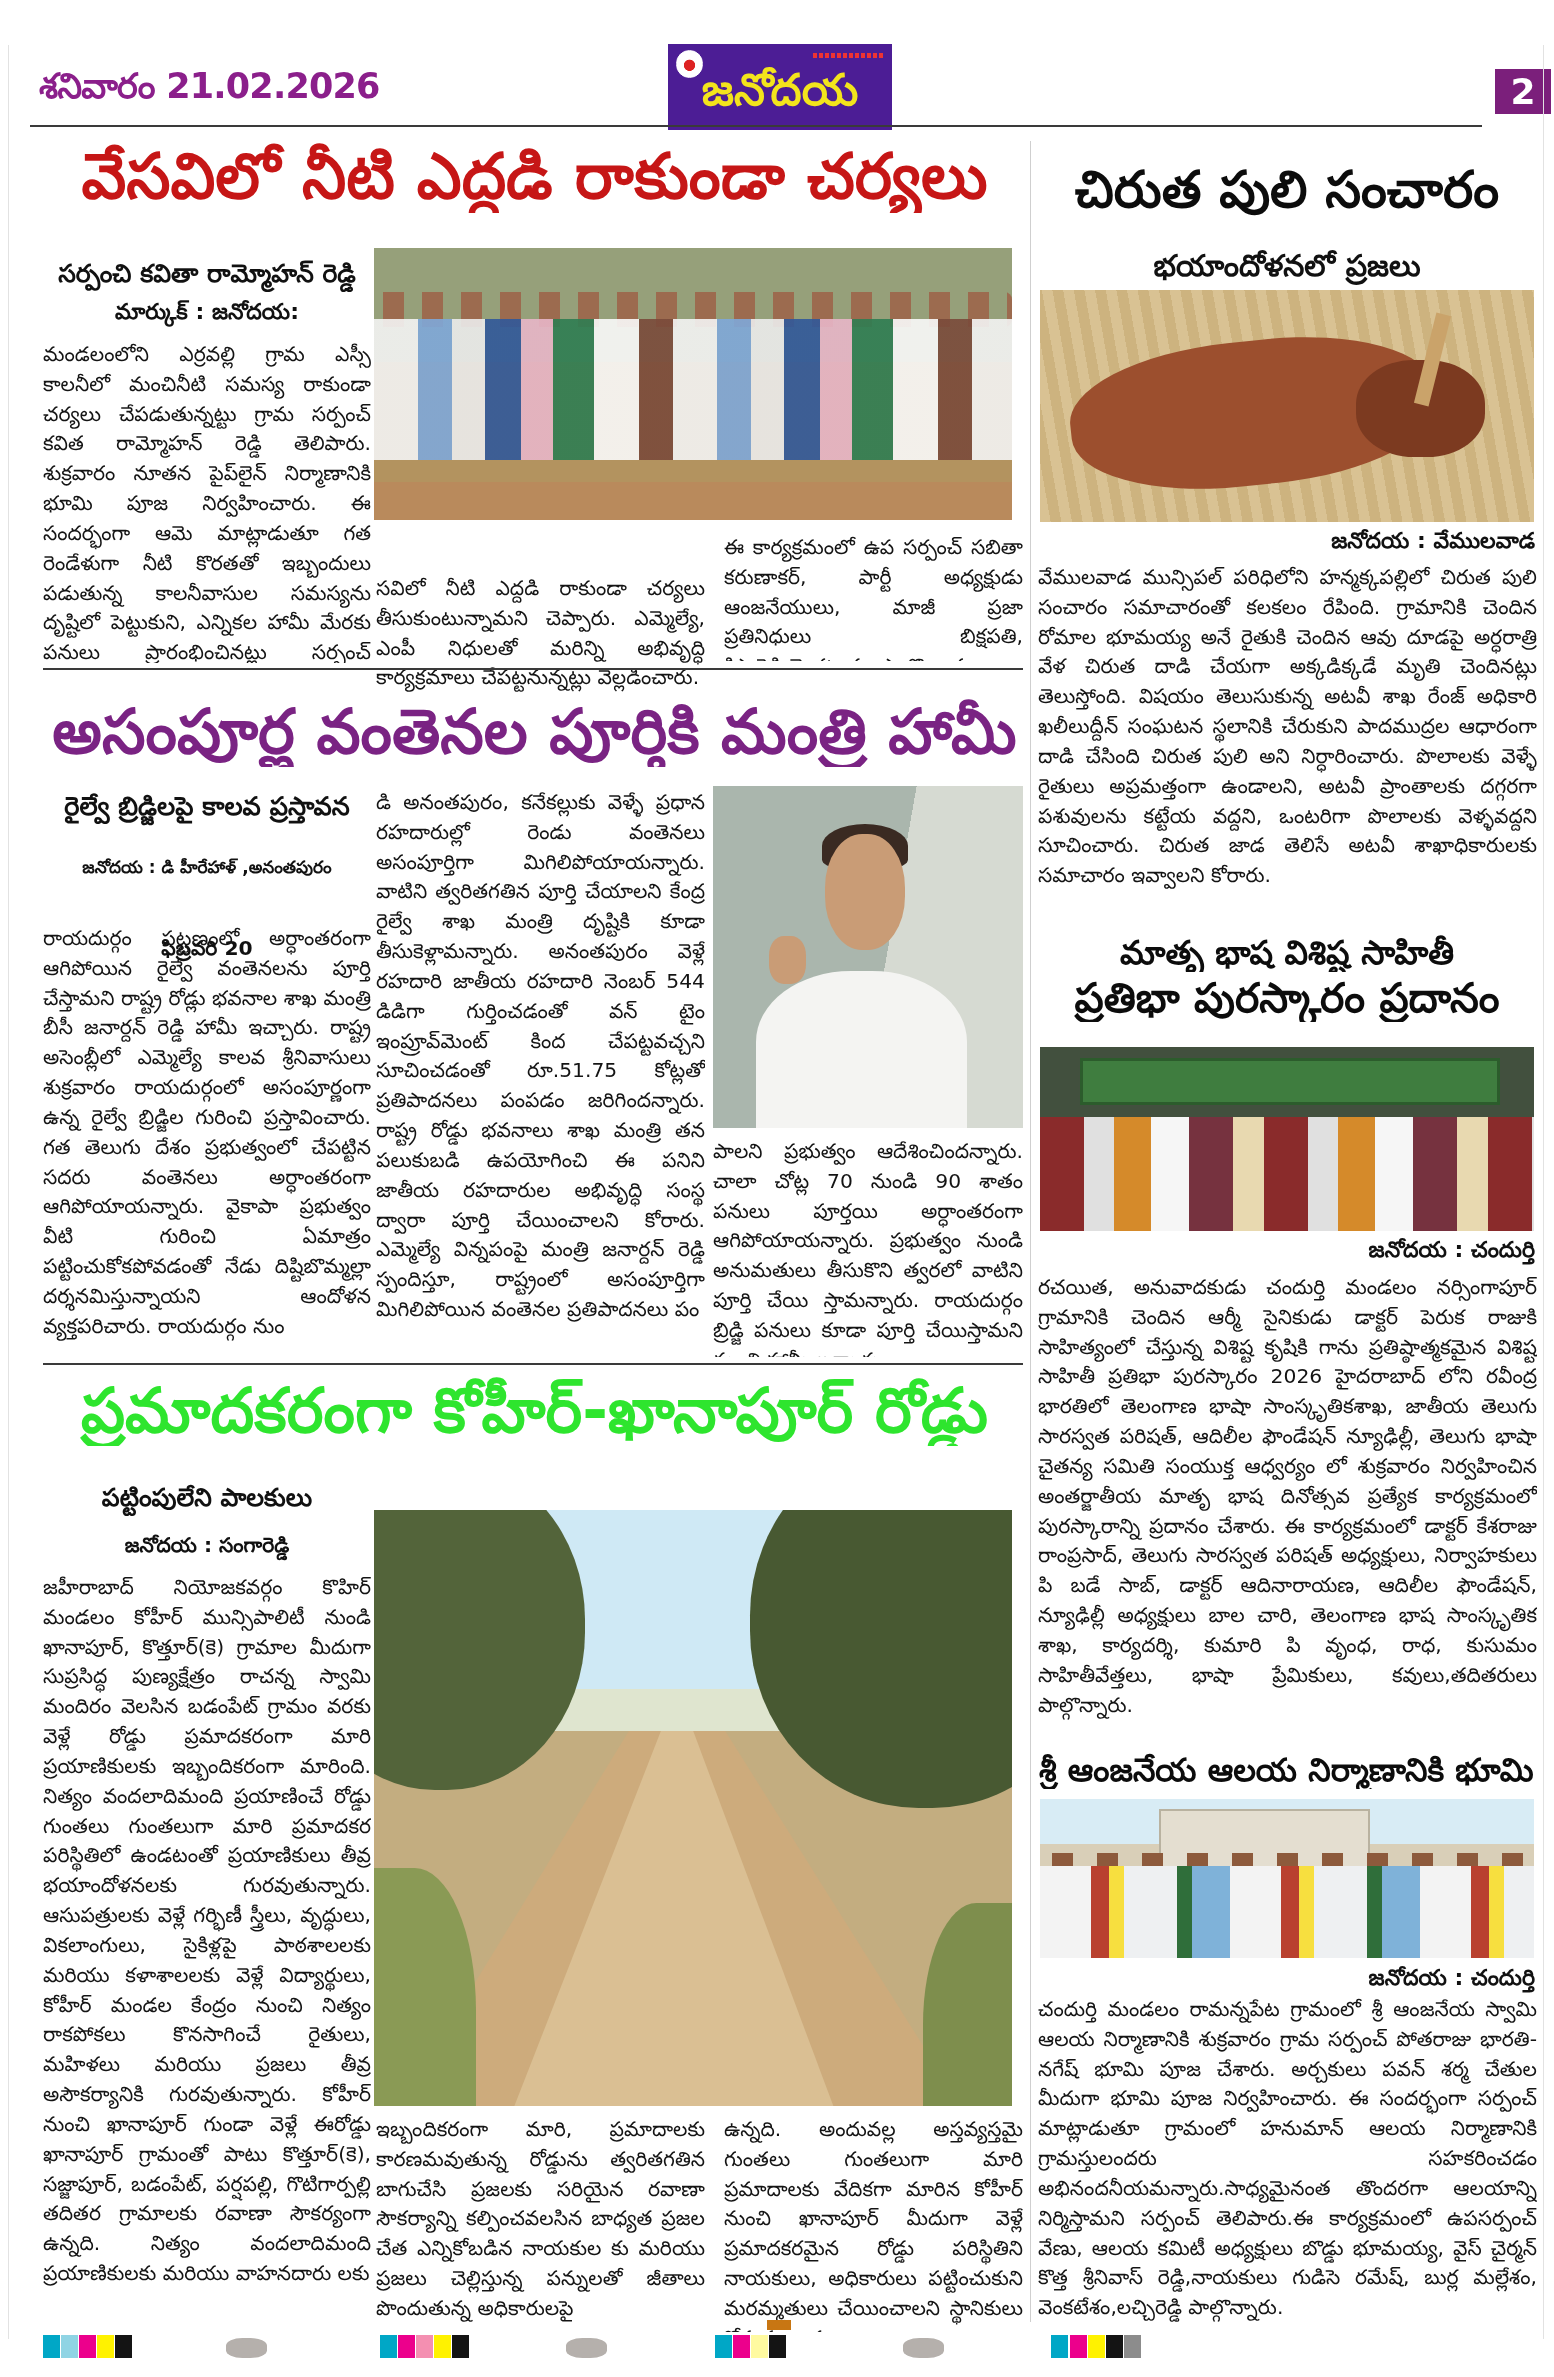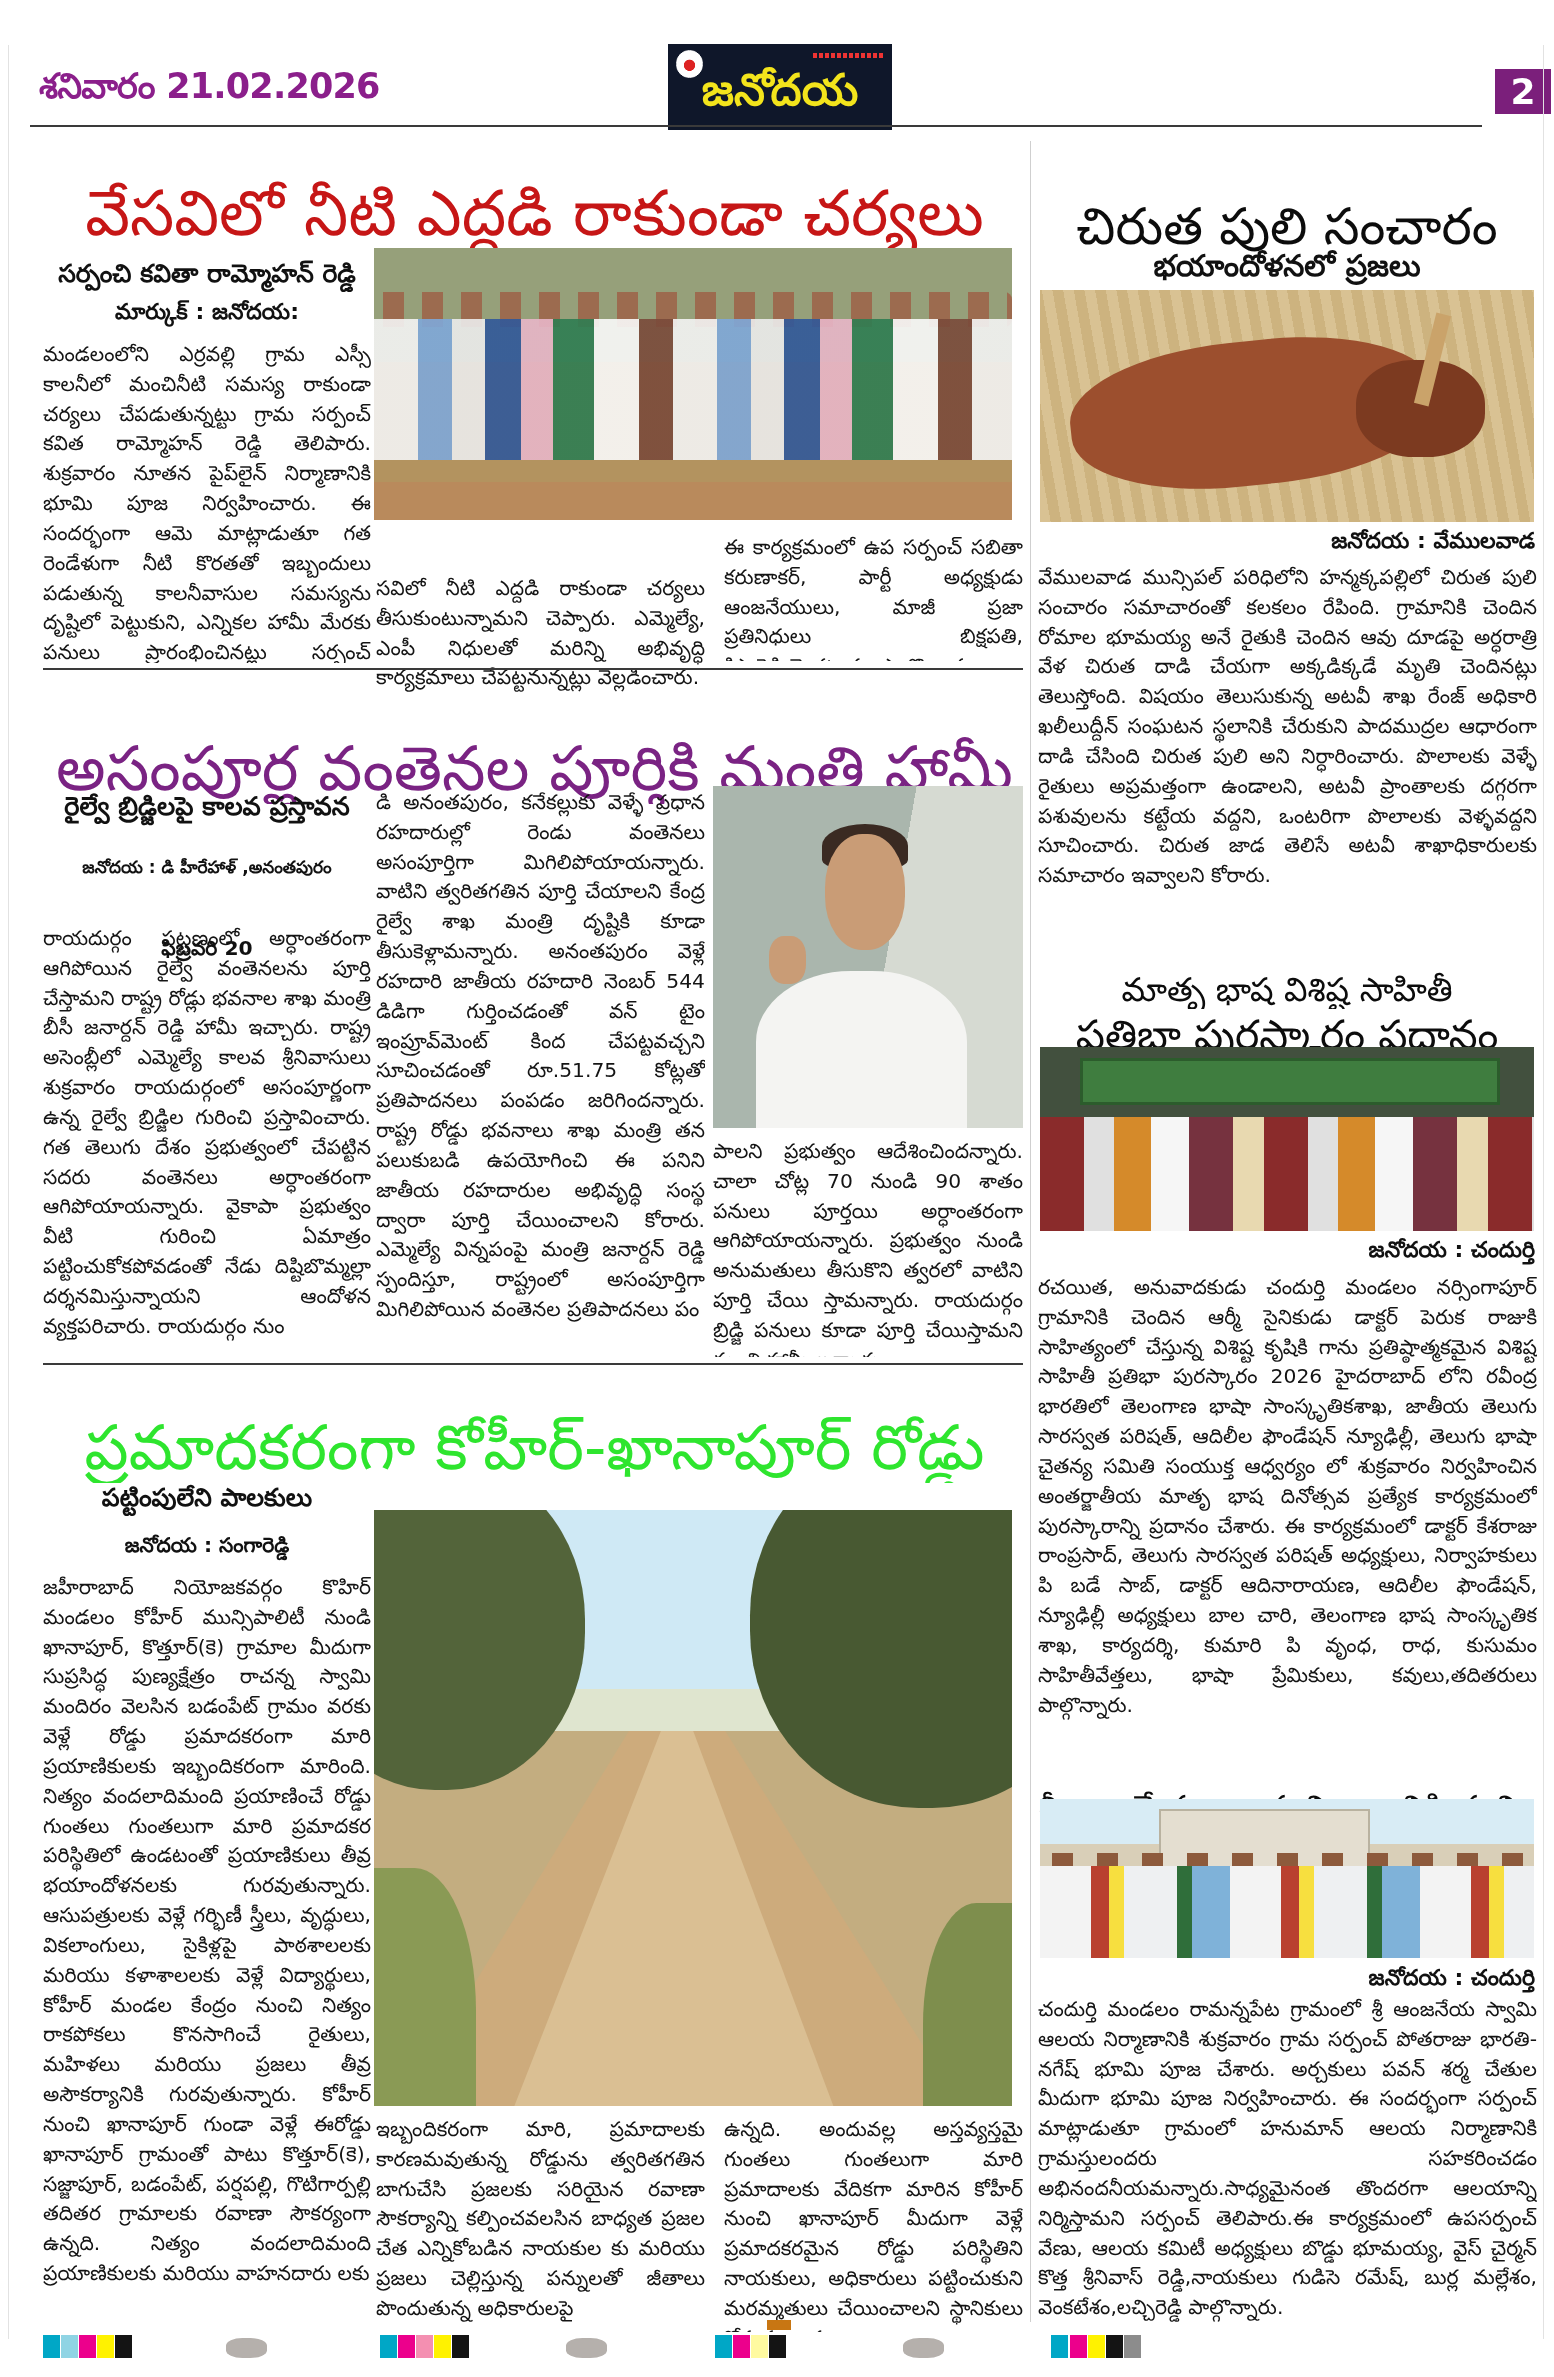--- a/index.html
+++ b/index.html
@@ -1,29 +1,29 @@
 <!DOCTYPE html>
 <html style="font-size:12px"><head>
 <meta charset="utf-8">
 <style>
   html,body{margin:0;padding:0;background:#ffffff;}
   #page{position:relative;width:1555px;height:2377px;background:#ffffff;overflow:hidden;
         font-family:"DejaVu Sans","Liberation Sans",sans-serif;color:#1a1a1a;}
-  .headline{position:absolute;text-align:center;font-weight:400;white-space:nowrap;overflow:hidden;line-height:1.15;margin-top:37px;}
+  .headline{position:absolute;text-align:center;font-weight:700;white-space:nowrap;overflow:hidden;line-height:1.15;}
   .subhead{position:absolute;text-align:center;font-weight:700;color:#111;}
   .dateline{position:absolute;text-align:center;font-weight:700;color:#111;}
   .bodytext{position:absolute;text-align:justify;font-size:20.3px;line-height:1.47;color:#141414;overflow:hidden;}
   .caption{position:absolute;text-align:right;font-weight:700;font-size:22px;color:#111;}
   .rule{position:absolute;background:#3a3a3a;height:1.5px;}
   .vline{position:absolute;background:#cfcfcf;width:0.8px;}
   .photo{position:absolute;overflow:hidden;}
   .photo *{position:absolute;}
   
   #date{position:absolute;left:39px;top:66px;font-size:35px;font-weight:700;color:#8b1f8b;letter-spacing:-0.8px;text-align:center;}
-  #masthead{position:absolute;left:668px;top:44px;width:224px;height:86px;background:#0f172a;}
+  #masthead{position:absolute;left:668px;top:44px;width:224px;height:86px;background:#4c1d95;}
   #masthead-title{position:absolute;left:0;right:0;bottom:4.5px;text-align:center;font-size:44px;font-weight:700;color:#f3e41c;}
   #masthead-logo{position:absolute;left:7.5px;top:6px;width:25.6px;height:25.6px;border-radius:50%;
      background:radial-gradient(circle at 50% 55%, #d22 0 5.3px, #fff 6px 100%);border:1.5px solid #fff;}
   #masthead-redline{position:absolute;right:7.5px;top:9px;width:72px;height:5.3px;
      background:repeating-linear-gradient(90deg,#e33 0 3.8px,transparent 3.8px 6px);}
   #pagenum{position:absolute;left:1495px;top:69px;width:56px;height:45px;background:#7b1f7b;color:#fff;
      font-size:36px;font-weight:700;text-align:center;line-height:45px;}
   
   #photoA{background:linear-gradient(#96a07a 0 42%,#b3935f 42% 100%);}
   #photoA .crowd{top:26%;left:0;right:0;height:52%;opacity:.9;

